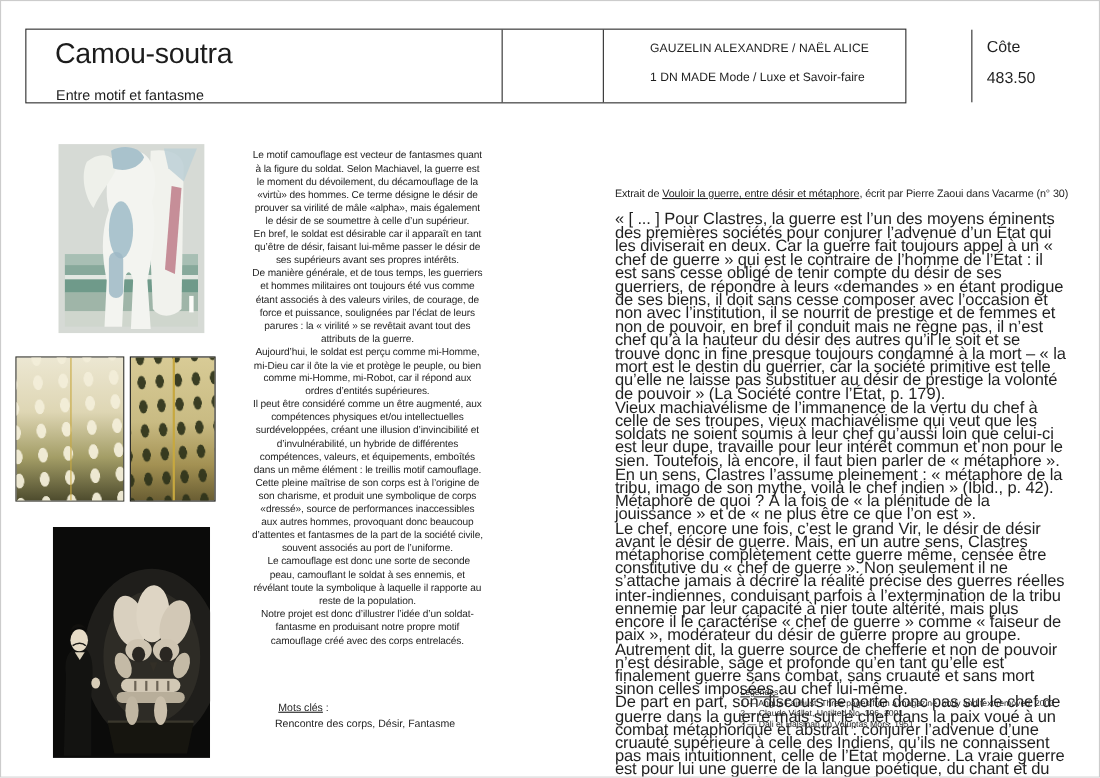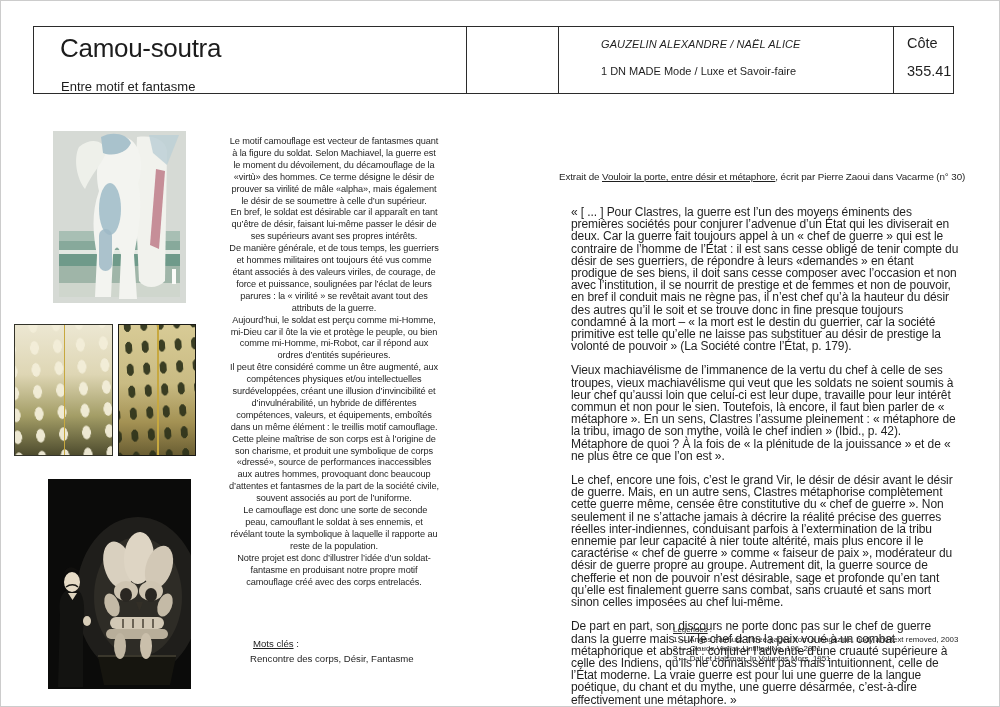--- a/index.html
+++ b/index.html
@@ -3,31 +3,31 @@
 <meta charset="utf-8">
 <style>
   html,body { margin:0; padding:0; background:#ffffff; }
   .page {
     position:relative; width:1000px; height:707px; background:#ffffff;
     font-family:"Liberation Sans", sans-serif; color:#1f1f1f;
     box-sizing:border-box; border:1px solid #cccccc; overflow:hidden;
   }
   
   .header {
-    position:absolute; left:32px; top:25px; width:921px; height:68px;
+    position:absolute; left:22px; top:25px; width:801px; height:68px;
     border:1.5px solid #2b2b2b; box-sizing:border-box;
   }
   .hcell { position:absolute; top:0; bottom:0; box-sizing:border-box; }
   .cell-title   { left:0;     width:433px; border-right:1.5px solid #2b2b2b; }
   .cell-spacer  { left:433px; width:92px;  border-right:1.5px solid #2b2b2b; }
   .cell-authors { left:525px; width:335px; border-right:1.5px solid #2b2b2b; }
   .cell-cote    { left:860px; right:0; }
   .doc-title { position:absolute; left:26px; top:6px; font-size:26px; font-weight:400; letter-spacing:-0.3px; color:#1c1c1c; }
   .doc-subtitle { position:absolute; left:27px; top:40px; font-size:13px; color:#1c1c1c;margin-top:12px; }
-  .authors-line { position:absolute; left:42px; top:11px; font-size:11px; letter-spacing:0.1px;font-style:italic; }
+  .authors-line { position:absolute; left:42px; top:11px; font-size:11px; letter-spacing:0.1px; }
   .program-line { position:absolute; left:42px; top:38px; font-size:11px; }
   .cote-label { position:absolute; left:13px; top:8px;  font-size:14.5px; }
   .cote-value { position:absolute; left:13px; top:36px; font-size:14.5px; }
   
   .fig { position:absolute; }
   #fig1 { left:52px; top:130px; width:133px; height:172px; }
   #fig2 { left:13px; top:323px; width:182px; height:132px; }
   #fig3 { left:47px; top:478px; width:143px; height:210px; }
   .panel { position:absolute; top:0; bottom:0; box-sizing:border-box; overflow:hidden; }
   .panel-l { left:0; width:99px; border:1.5px solid #33332a;
@@ -46,21 +46,21 @@
   
   .article { position:absolute; left:228px; top:135px; width:210px; }
   .article p { margin:0; font-size:9.2px; line-height:11.9px; letter-spacing:-0.1px;
     white-space:pre-wrap; text-align:center; }
   .keywords { position:absolute; left:249px; top:636px; font-size:9.6px; line-height:14.5px; }
   .keywords .u { text-decoration:underline; margin-left:3px; }
   
   .extract-head { position:absolute; left:558px; top:170px; width:420px; font-size:9.8px; letter-spacing:-0.1px; }
   .extract-head .u { text-decoration:underline; }
   .extract-body { position:absolute; left:558px; top:193px; width:412px; }
-  .extract-body p { margin:12px; font-size:12px; line-height:12.2px; letter-spacing:-0.1px; white-space:pre-wrap; }
+  .extract-body p { margin:0; font-size:15px; line-height:12.2px; letter-spacing:-0.1px; white-space:pre-wrap; }
   
   .legends { position:absolute; left:624px; top:624px; width:360px; font-size:7.9px; line-height:9.6px; color:#262626; }
   .legends .u { text-decoration:underline; }
   .legends div { margin:0;padding-left:48px; }
 </style>
 </head>
 <body>
 
 <div class="page">
 
@@ -69,21 +69,21 @@
       <div class="doc-title">Camou-soutra</div>
       <div class="doc-subtitle">Entre motif et fantasme</div>
     </div>
     <div class="hcell cell-spacer"></div>
     <div class="hcell cell-authors">
       <div class="authors-line">GAUZELIN ALEXANDRE / NAËL ALICE</div>
       <div class="program-line">1 DN MADE Mode / Luxe et Savoir-faire</div>
     </div>
     <div class="hcell cell-cote">
       <div class="cote-label">Côte</div>
-      <div class="cote-value">355.41</div>
+      <div class="cote-value">483.50</div>
     </div>
   </div>
 
   <div class="fig" id="fig1">
     <svg width="133" height="172" viewBox="0 0 133 172" xmlns="http://www.w3.org/2000/svg">
       <rect width="133" height="172" fill="#d6dad5"></rect>
       <rect x="6" y="100" width="121" height="52" fill="#c2cec6"></rect>
       <rect x="6" y="100" width="121" height="10" fill="#a8bfb4"></rect>
       <rect x="6" y="110" width="121" height="9" fill="#87a99b"></rect>
       <rect x="6" y="119" width="121" height="4" fill="#e3e8e2"></rect>
@@ -158,21 +158,21 @@
     <p>Cette pleine maîtrise de son corps est à l’origine de son charisme, et produit une symbolique de corps «dressé», source de performances inaccessibles aux autres hommes, provoquant donc beaucoup d’attentes et fantasmes de la part de la société civile, souvent associés au port de l’uniforme.</p>
     <p> Le camouflage est donc une sorte de seconde peau, camouflant le soldat à ses ennemis, et révélant toute la symbolique à laquelle il rapporte au reste de la population.</p>
     <p>Notre projet est donc d’illustrer l’idée d’un soldat-fantasme en produisant notre propre motif camouflage créé avec des corps entrelacés.</p>
   </div>
 
   <div class="keywords">
     <div><span class="u">Mots clés</span><span> :</span></div>
     <div>Rencontre des corps, Désir, Fantasme</div>
   </div>
 
-  <div class="extract-head"><span>Extrait de </span><span class="u">Vouloir la porte, entre désir et métaphore</span><span>, écrit par Pierre Zaoui dans Vacarme (n° 30)</span></div>
+  <div class="extract-head"><span>Extrait de </span><span class="u">Vouloir la guerre, entre désir et métaphore</span><span>, écrit par Pierre Zaoui dans Vacarme (n° 30)</span></div>
 
   <div class="extract-body">
     <p>« [ ... ] Pour Clastres, la guerre est l’un des moyens éminents des premières sociétés pour conjurer l’advenue d’un État qui les diviserait en deux. Car la guerre fait toujours appel à un « chef de guerre » qui est le contraire de l’homme de l’État : il est sans cesse obligé de tenir compte du désir de ses guerriers, de répondre à leurs «demandes » en étant prodigue de ses biens, il doit sans cesse composer avec l’occasion et non avec l’institution, il se nourrit de prestige et de femmes et non de pouvoir, en bref il conduit mais ne règne pas, il n’est chef qu’à la hauteur du désir des autres qu’il le soit et se trouve donc in fine presque toujours condamné à la mort – « la mort est le destin du guerrier, car la société primitive est telle qu’elle ne laisse pas substituer au désir de prestige la volonté de pouvoir » (La Société contre l’État, p. 179).</p>
     <p>Vieux machiavélisme de l’immanence de la vertu du chef à celle de ses troupes, vieux machiavélisme qui veut que les soldats ne soient soumis à leur chef qu’aussi loin que celui-ci est leur dupe, travaille pour leur intérêt commun et non pour le sien. Toutefois, là encore, il faut bien parler de « métaphore ». En un sens, Clastres l’assume pleinement : « métaphore de la tribu, imago de son mythe, voilà le chef indien » (Ibid., p. 42). Métaphore de quoi ? À la fois de « la plénitude de la jouissance » et de « ne plus être ce que l’on est ».</p>
     <p>Le chef, encore une fois, c’est le grand Vir, le désir de désir avant le désir de guerre. Mais, en un autre sens, Clastres métaphorise complètement cette guerre même, censée être constitutive du « chef de guerre ». Non seulement il ne s’attache jamais à décrire la réalité précise des guerres réelles inter-indiennes, conduisant parfois à l’extermination de la tribu ennemie par leur capacité à nier toute altérité, mais plus encore il le caractérise « chef de guerre » comme « faiseur de paix », modérateur du désir de guerre propre au groupe. Autrement dit, la guerre source de chefferie et non de pouvoir n’est désirable, sage et profonde qu’en tant qu’elle est finalement guerre sans combat, sans cruauté et sans mort sinon celles imposées au chef lui-même.</p>
     <p>De part en part, son discours ne porte donc pas sur le chef de guerre dans la guerre mais sur le chef dans la paix voué à un combat métaphorique et abstrait : conjurer l’advenue d’une cruauté supérieure à celle des Indiens, qu’ils ne connaissent pas mais intuitionnent, celle de l’État moderne. La vraie guerre est pour lui une guerre de la langue poétique, du chant et du mythe, une guerre désarmée, c’est-à-dire effectivement une métaphore. »</p>
   </div>
 
   <div class="legends">
     <div><span class="u">Légendes</span><span> :</span></div>

